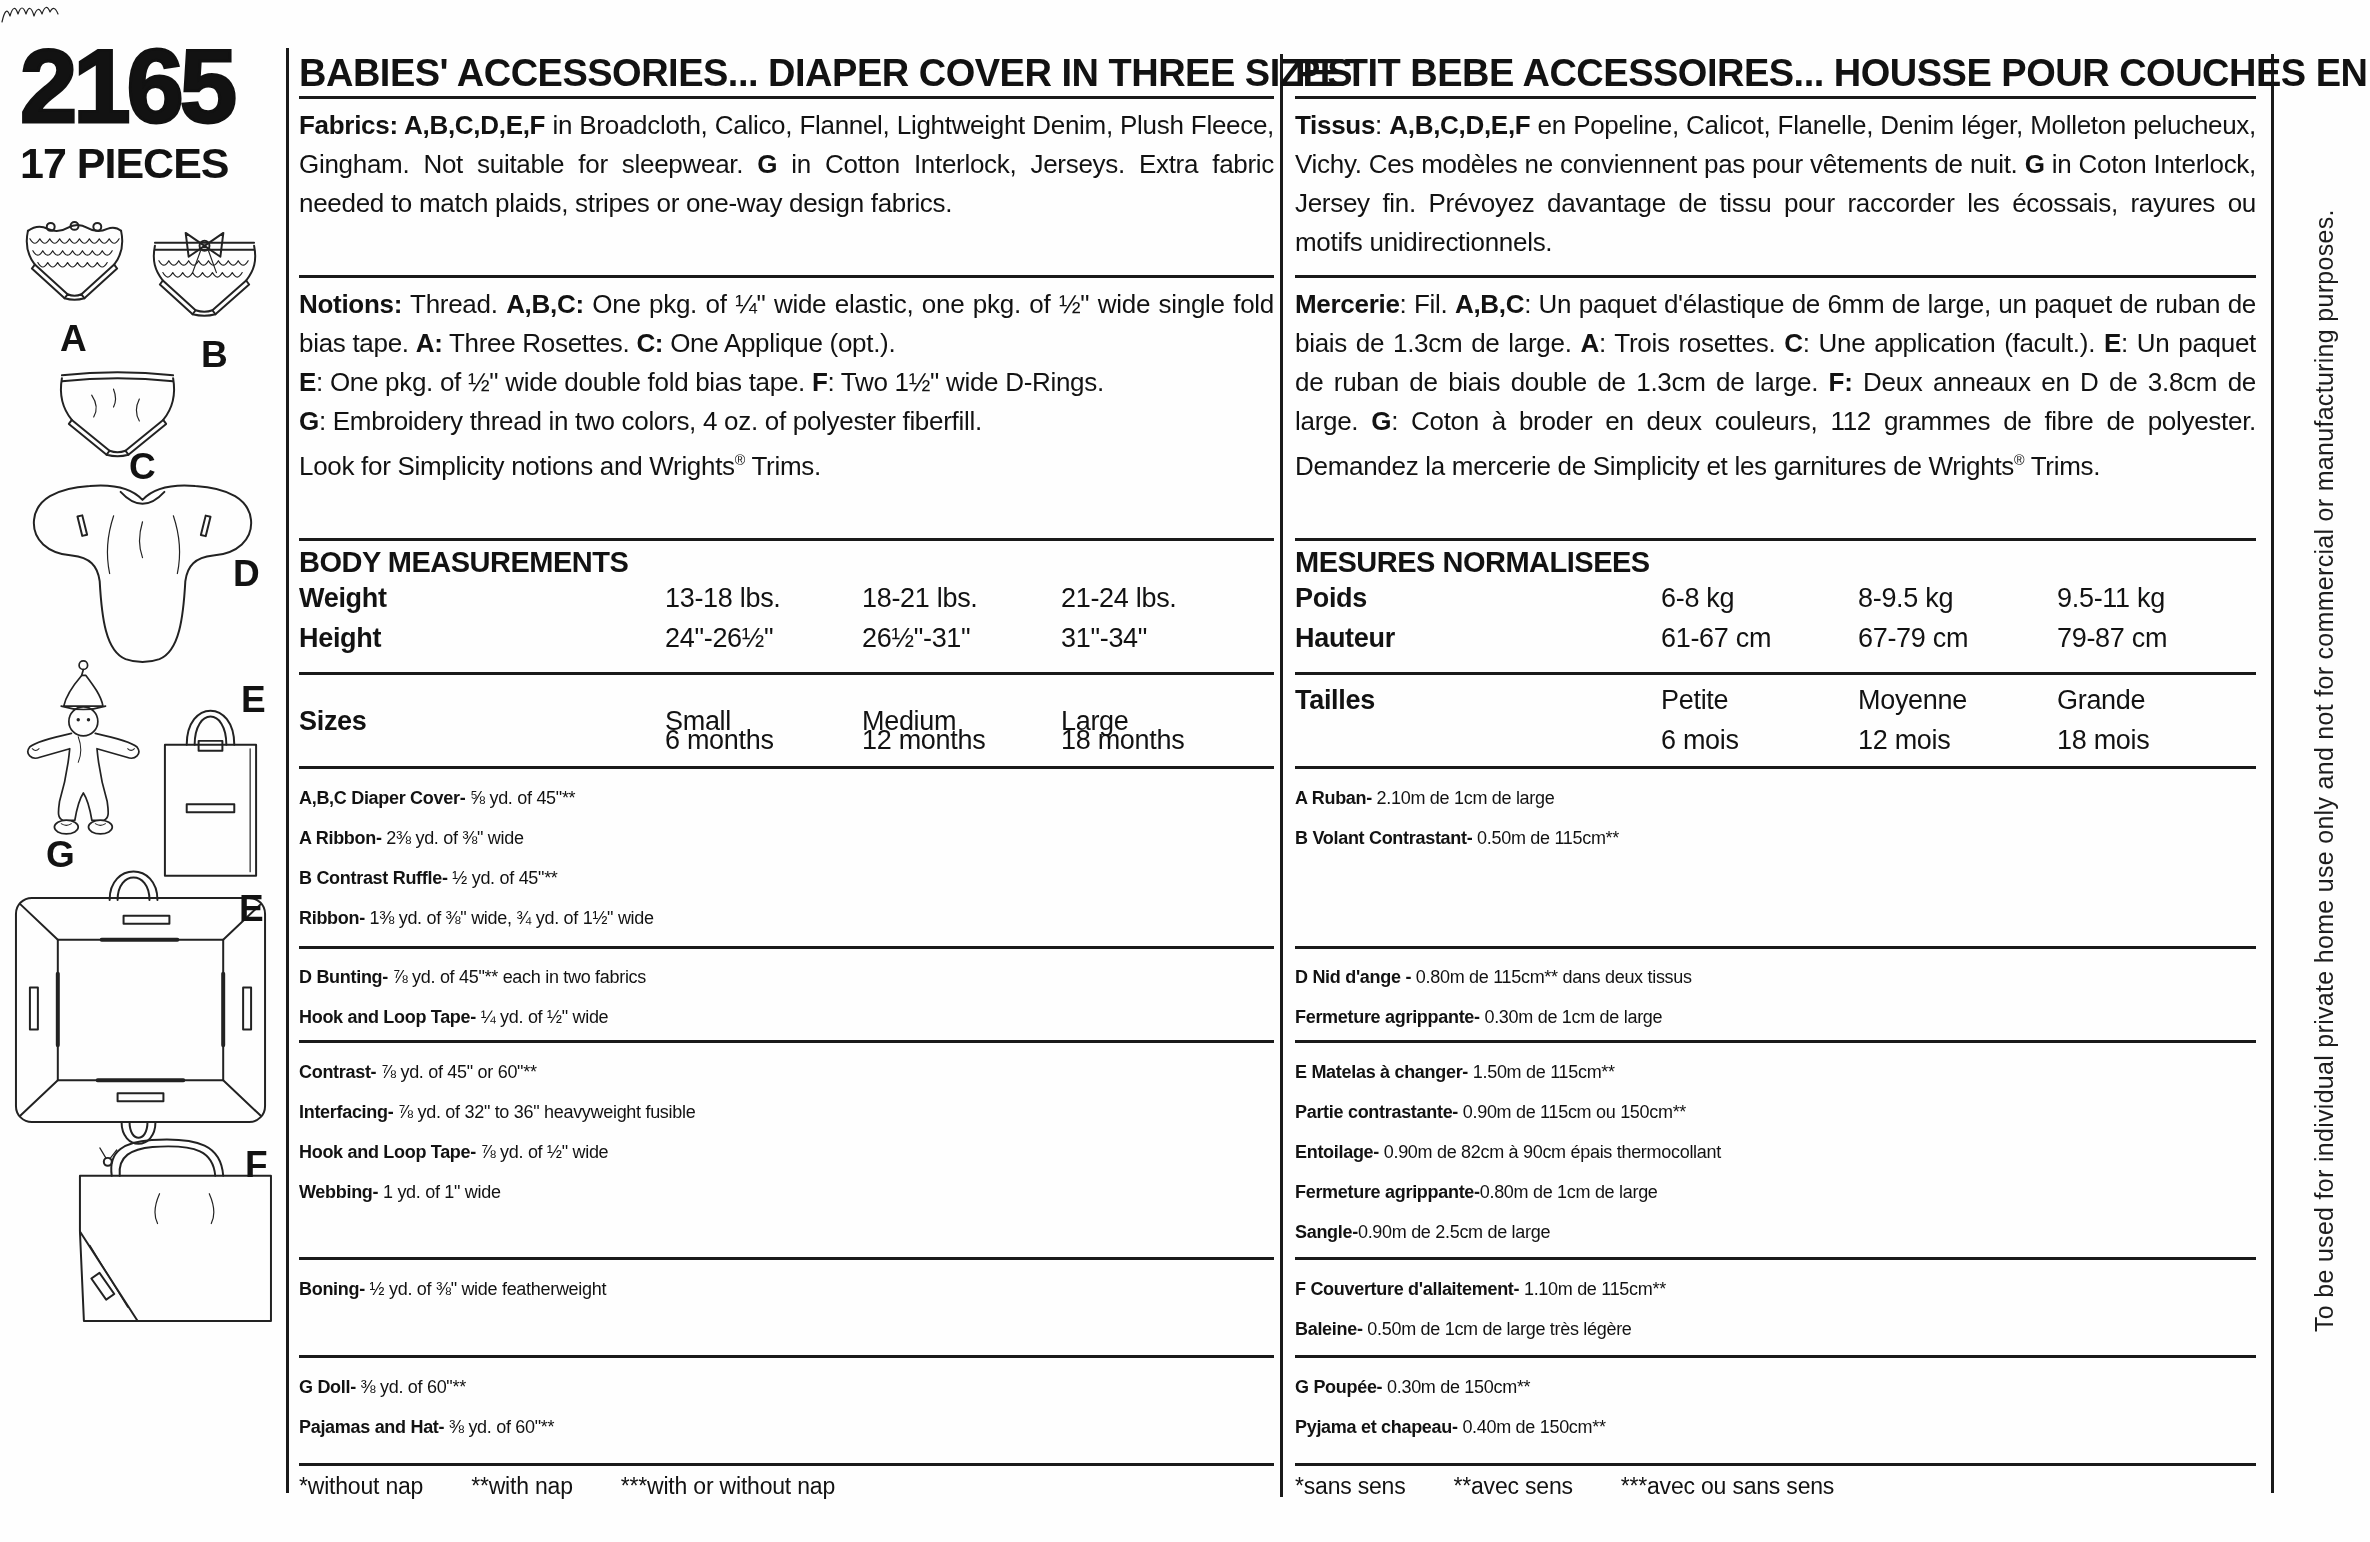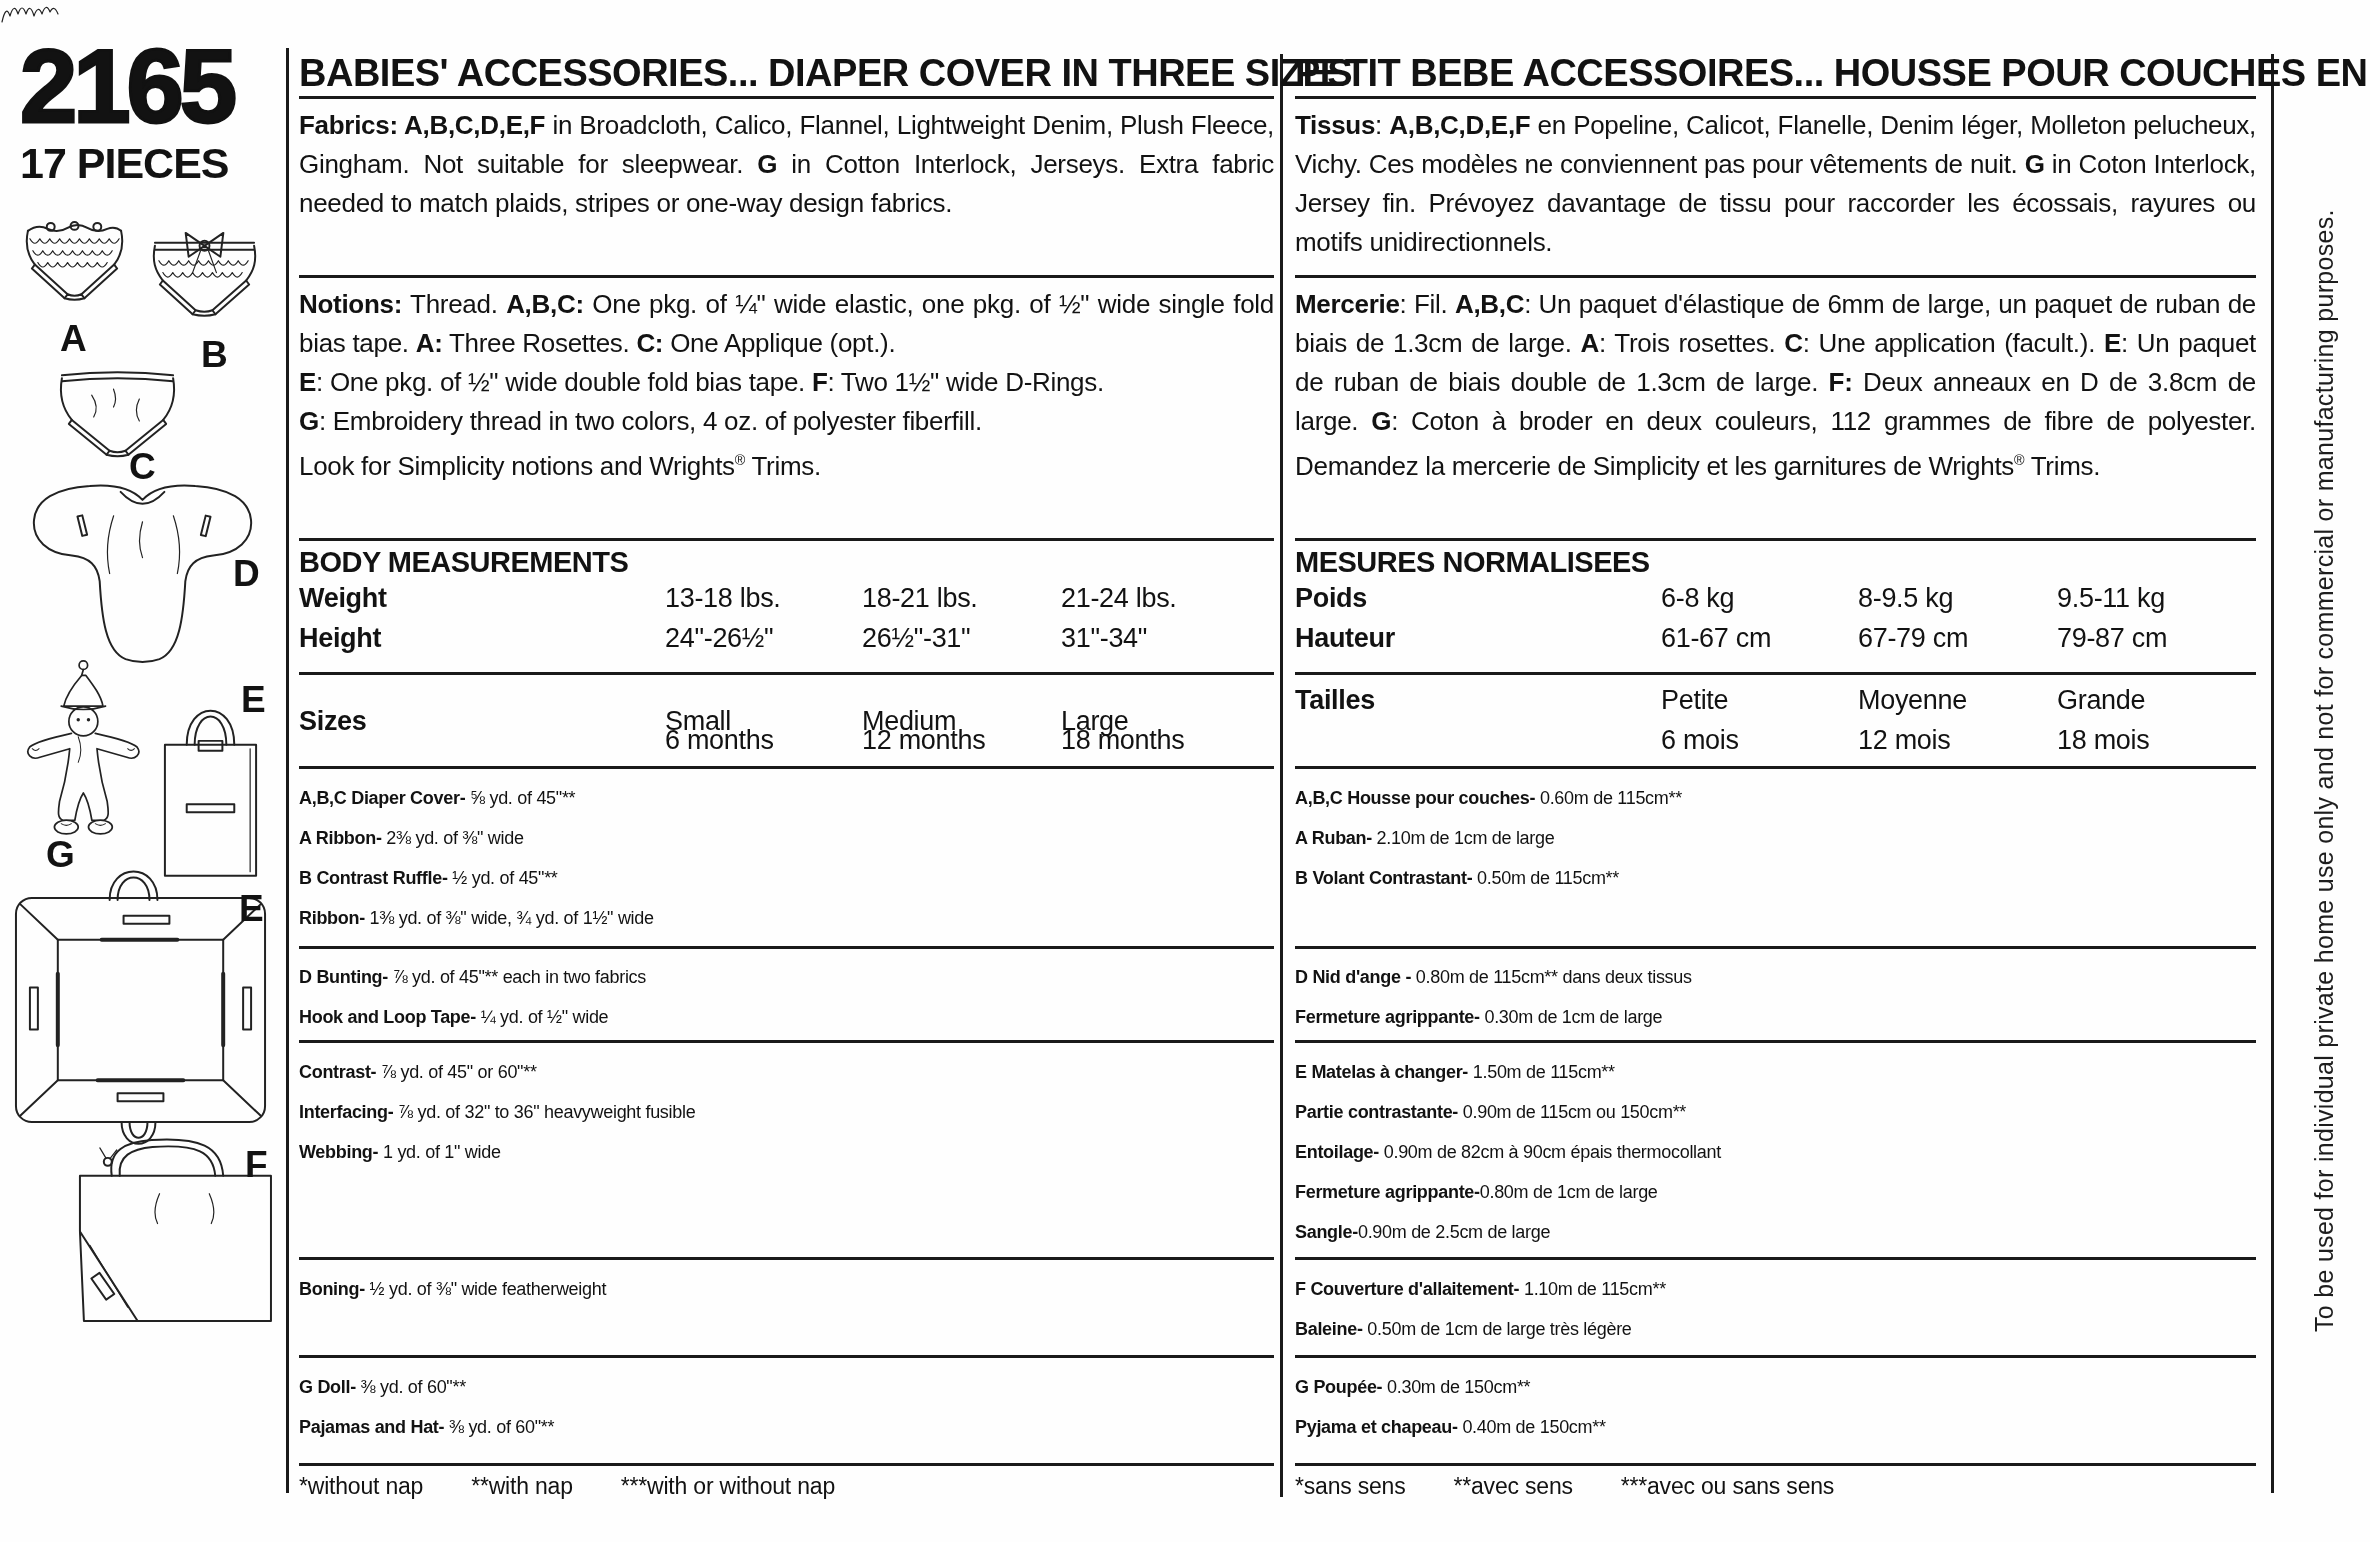--- a/index.html
+++ b/index.html
@@ -205,20 +205,21 @@
     </div>
     <div class="hline" style="top:894px"></div>
     <div class="ysec" style="top:905px">
       <div class="yline"><b>D Bunting-</b><span> ⅞ yd. of 45"** each in two fabrics</span></div>
       <div class="yline"><b>Hook and Loop Tape-</b><span> ¼ yd. of ½" wide</span></div>
     </div>
     <div class="hline" style="top:988px"></div>
     <div class="ysec" style="top:1000px">
       <div class="yline"><b>Contrast-</b><span> ⅞ yd. of 45" or 60"**</span></div>
       <div class="yline"><b>Interfacing-</b><span> ⅞ yd. of 32" to 36" heavyweight fusible</span></div>
+      <div class="yline"><b>Hook and Loop Tape-</b><span> ⅞ yd. of ½" wide</span></div>
       <div class="yline"><b>Webbing-</b><span> 1 yd. of 1" wide</span></div>
     </div>
     <div class="hline" style="top:1205px"></div>
     <div class="ysec" style="top:1217px">
       <div class="yline"><b>Boning-</b><span> ½ yd. of ⅜" wide featherweight</span></div>
     </div>
     <div class="hline" style="top:1303px"></div>
     <div class="ysec" style="top:1315px">
       <div class="yline"><b>G Doll-</b><span> ⅜ yd. of 60"**</span></div>
       <div class="yline"><b>Pajamas and Hat-</b><span> ⅜ yd. of 60"**</span></div>
@@ -261,21 +262,20 @@
     </div>
     <div class="meas-row" style="top:673px">
       <span></span>
       <span>6 mois</span>
       <span>12 mois</span>
       <span>18 mois</span>
     </div>
     <div class="hline" style="top:714px"></div>
 
     <div class="ysec" style="top:726px">
-      <div class="yline"><b>A,B,C Housse pour couches-</b><span> 0.60m de 115cm**</span></div>
       <div class="yline"><b>A Ruban-</b><span> 2.10m de 1cm de large</span></div>
       <div class="yline"><b>B Volant Contrastant-</b><span> 0.50m de 115cm**</span></div>
     </div>
     <div class="hline" style="top:894px"></div>
     <div class="ysec" style="top:905px">
       <div class="yline"><b>D Nid d'ange -</b><span> 0.80m de 115cm** dans deux tissus</span></div>
       <div class="yline"><b>Fermeture agrippante-</b><span> 0.30m de 1cm de large</span></div>
     </div>
     <div class="hline" style="top:988px"></div>
     <div class="ysec" style="top:1000px">

